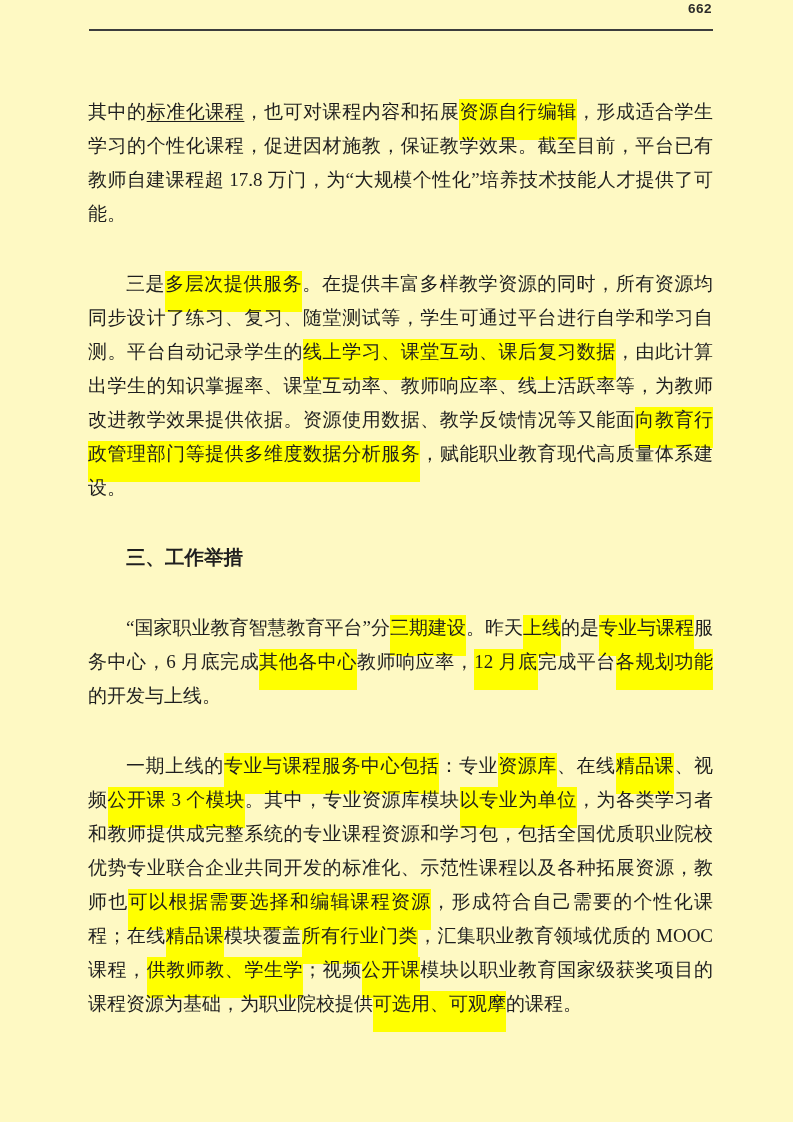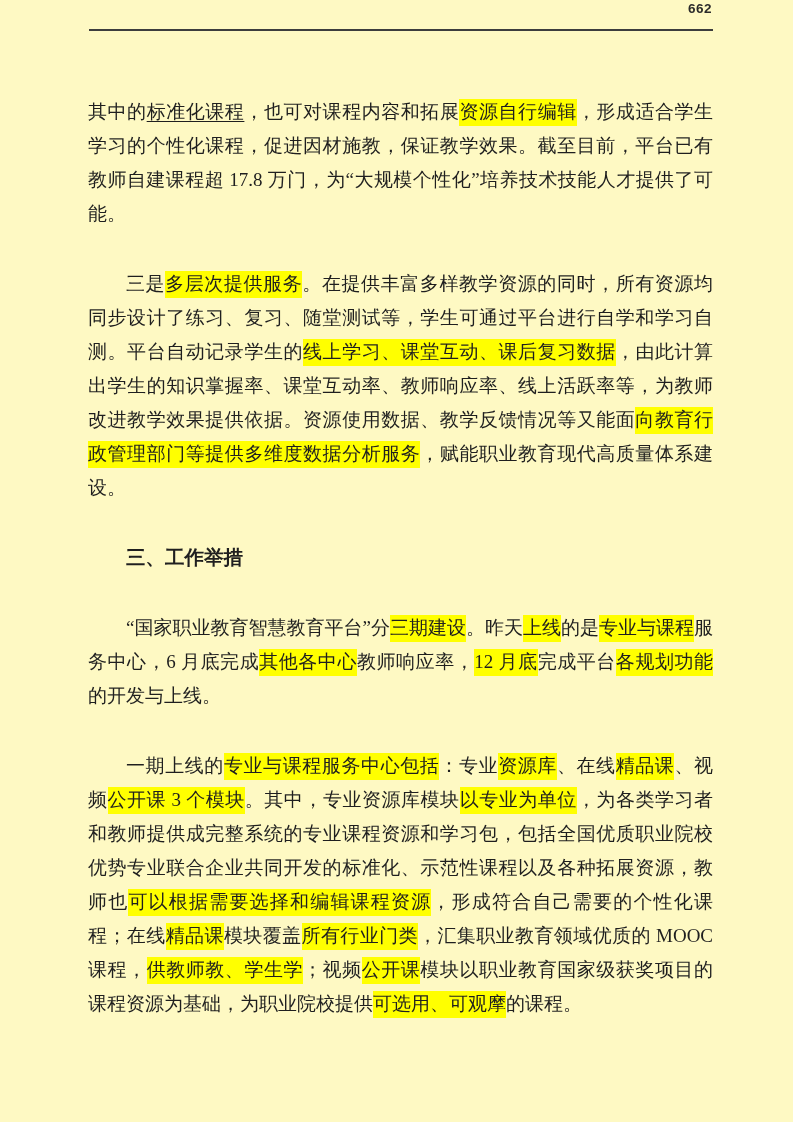--- a/index.html
+++ b/index.html
@@ -49,21 +49,21 @@
   .para.indent {
     text-indent: 38px;
     margin-top: 36px;
   }
   .para.heading {
     font-weight: bold;
     font-size: 19.5px;
   }
   .hl {
     background: var(--hl, #ffff00);
-    padding: 2px 0 4px 0;
+    padding: 2px 0 18px 0;
   }
   .ul {
     text-decoration: underline;
     text-underline-offset: 3px;
   }
 </style>
 </head>
 <body>
 
 <div class="page">

